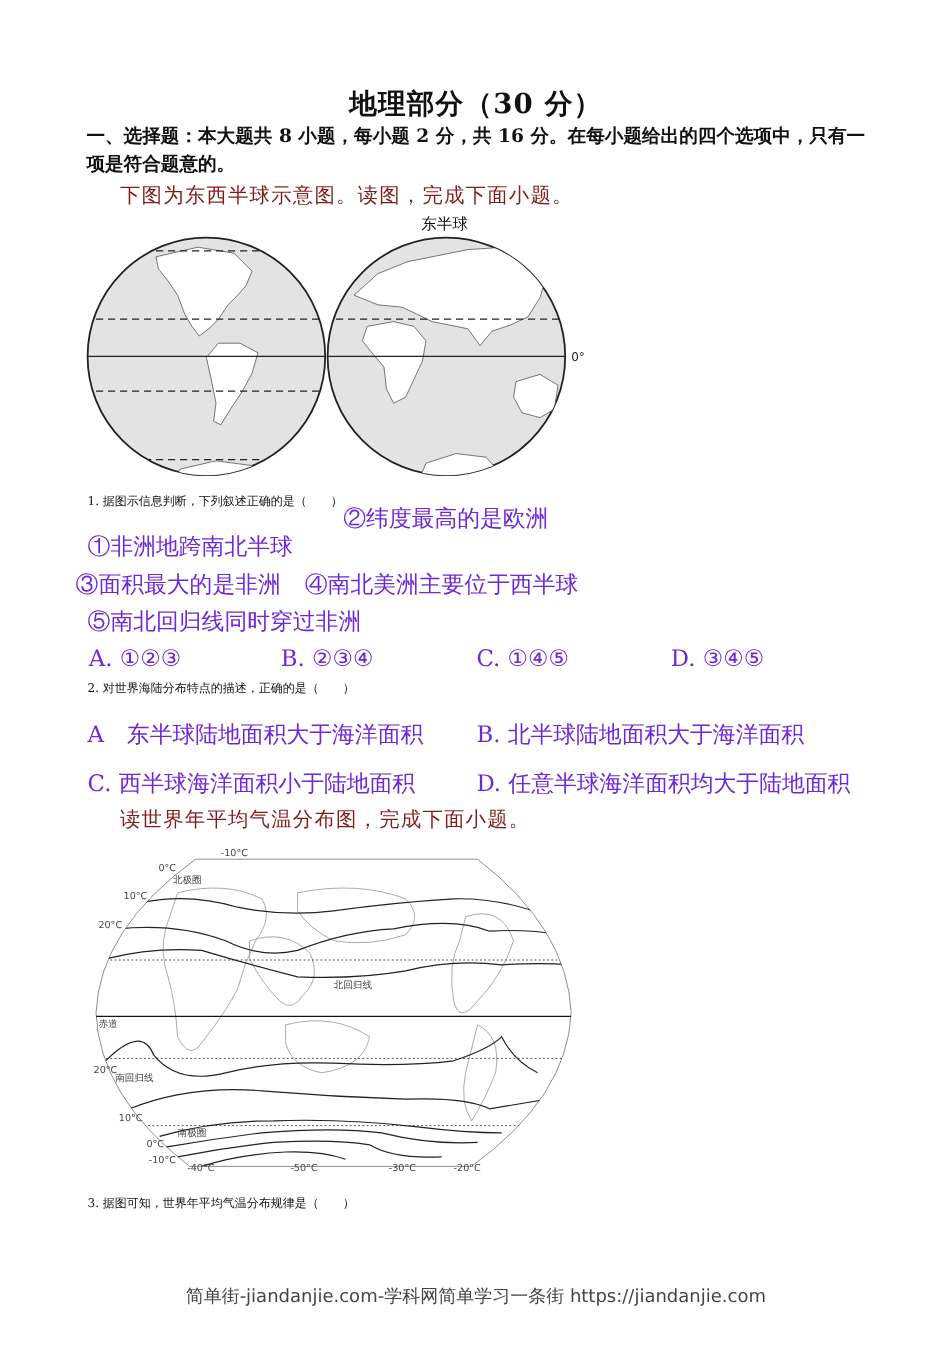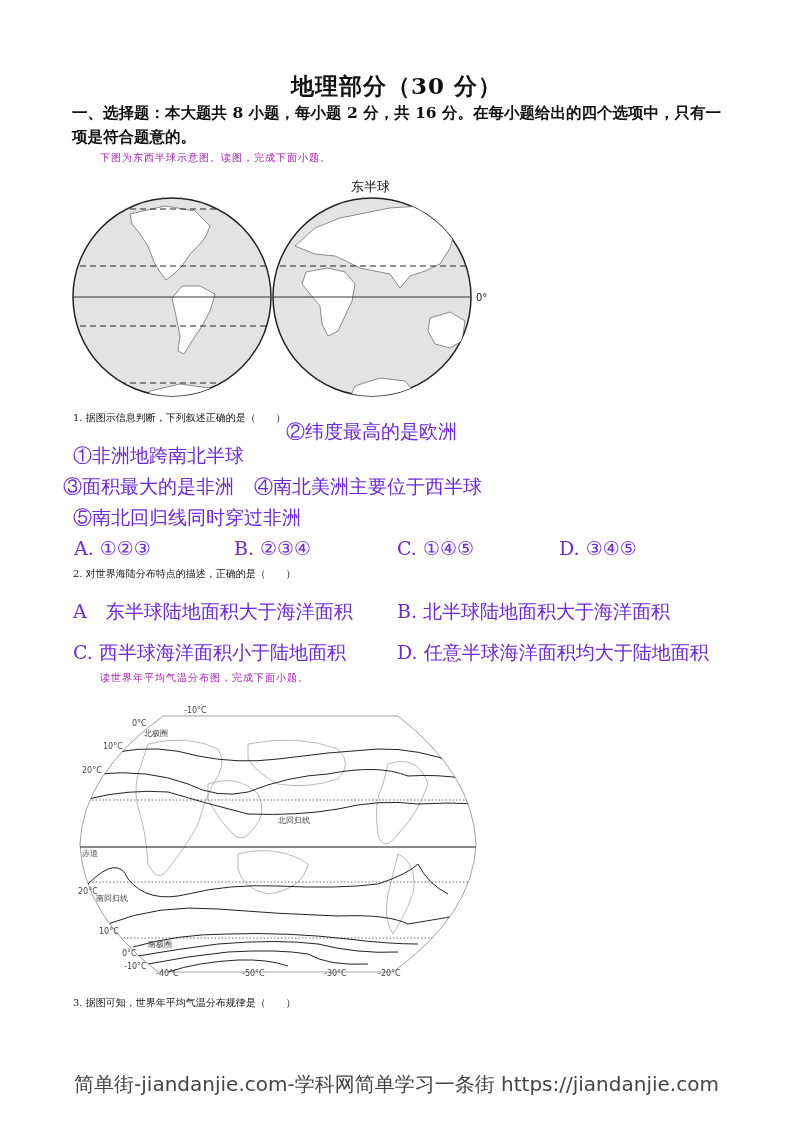--- a/index.html
+++ b/index.html
@@ -1,24 +1,24 @@
 <!DOCTYPE html>
 <html><head>
 <meta charset="utf-8">
 <style>
   html, body { margin:0; padding:0; background:#ffffff; }
   body { width:793px; height:1122px; position:relative; overflow:hidden;
          font-family:"DejaVu Serif","Liberation Serif",serif; color:#111; }
   .abs { position:absolute; white-space:nowrap; }
   .title { left:0; width:793px; top:71px; text-align:center; font-size:23px; font-weight:bold; letter-spacing:1px; }
   .section { left:72px; top:101px; width:660px; font-size:15.5px; font-weight:bold; line-height:24px; white-space:normal; }
-  .intro { font-size:10px; letter-spacing:1px; color:#a21caf;text-align:right; }
+  .intro { font-size:17px; letter-spacing:1px; color:#7f1d1d;text-align:right; }
   .q { font-size:10px; color:#111; }
   .opt { font-size:19px; color:#6d28d9; }
-  .footer { left:0; width:793px; top:1071px; text-align:center; font-size:20px;
+  .footer { left:0; width:793px; top:1071px; text-align:center; font-size:15px;
             font-family:"DejaVu Sans","Liberation Sans",sans-serif; color:#444; }
   .hemi-label { font-size:13px; }
   svg text { font-family:"DejaVu Sans","Liberation Sans",sans-serif; }
 </style>
 </head>
 <body>
 
 <div class="abs title">地理部分（30 分）</div>
 <div class="abs section">一、选择题：本大题共 8 小题，每小题 2 分，共 16 分。在每小题给出的四个选项中，只有一项是符合题意的。</div>
 

